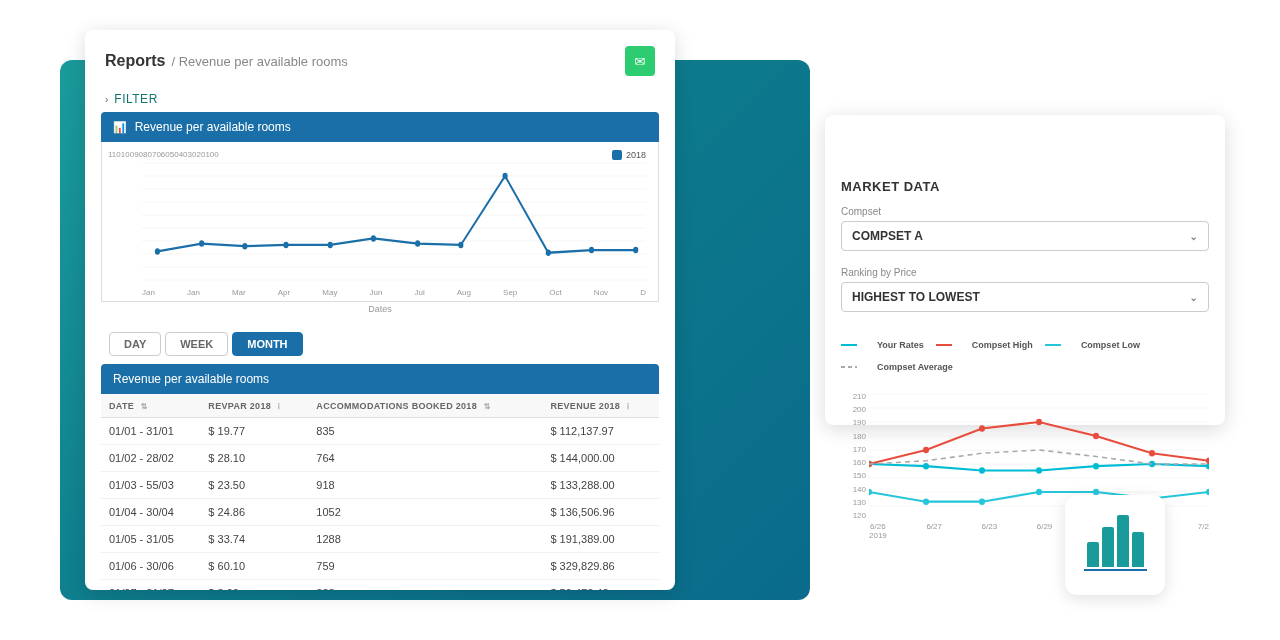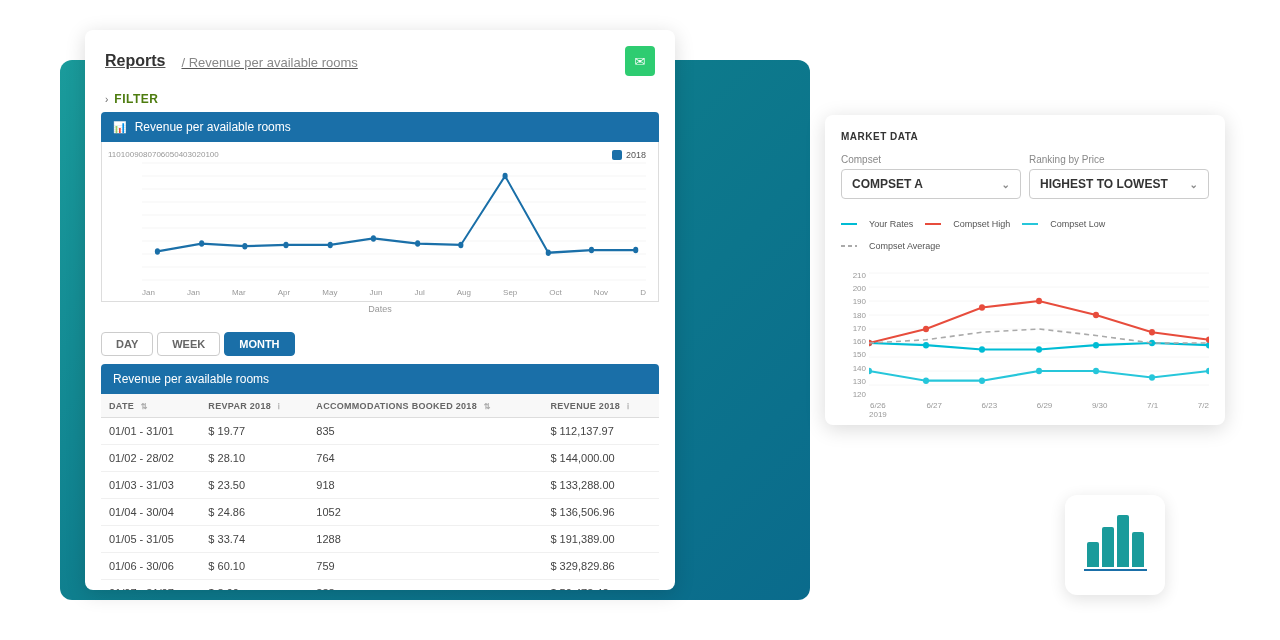--- a/index.html
+++ b/index.html
@@ -42,23 +42,22 @@
       padding: 16px 20px 10px;
       display: flex;
       align-items: center;
       justify-content: space-between;
     }
 
     .reports-title {
       font-size: 14px;
       color: #555;
       display: flex;
-      align-items: flex-end;
-      gap: 16px;
-      text-decoration: underline;
+      align-items: center;
+      gap: 6px;
     }
 
     .reports-title .main-title {
       font-size: 16px;
       font-weight: 600;
       color: #333;
     }
 
     .reports-title .sub-title {
       font-size: 13px;
@@ -84,22 +83,22 @@
       cursor: pointer;
     }
 
     .filter-bar .chevron {
       font-size: 10px;
       color: #666;
     }
 
     .filter-bar .filter-label {
       font-size: 12px;
-      color: #4d7c0f;
-      font-weight: 700;
+      color: #0f766e;
+      font-weight: 400;
       letter-spacing: 0.5px;
     }
 
     
     .chart-section {
       margin: 0 16px 10px;
     }
 
     .chart-header {
       background: #1a6fa8;
@@ -180,21 +179,21 @@
 
     .dates-label {
       text-align: center;
       font-size: 9px;
       color: #999;
       margin-top: 2px;
     }
 
     
     .time-tabs {
-      padding: 8px 16px;
+      padding: 8px 24px;
       display: flex;
       gap: 4px;
     }
 
     .time-tab {
       padding: 5px 14px;
       font-size: 11px;
       font-weight: 600;
       border-radius: 4px;
       cursor: pointer;
@@ -262,31 +261,33 @@
       width: 400px;
       height: 310px;
       background: #fff;
       border-radius: 8px;
       box-shadow: 0 4px 20px rgba(0,0,0,0.15);
       z-index: 3;
       padding: 16px;
     }
 
     .market-title {
-      font-size: 10px;
+      font-size: 13px;
       font-weight: 700;
       color: #333;
       letter-spacing: 0.5px;
       margin-bottom: 12px;
+      margin-top: 48px;
     }
 
     .market-selects {
       display: flex;
-      gap: 8px;
-      margin-bottom: 20px;
+      gap: 16px;
+      margin-bottom: 28px;
+      flex-direction: column;
     }
 
     .select-group {
       flex: 1;
     }
 
     .select-label {
       font-size: 10px;
       color: #888;
       margin-bottom: 4px;
@@ -316,23 +317,24 @@
     .market-legend {
       display: flex;
       gap: 12px;
       margin-bottom: 8px;
       flex-wrap: wrap;
     }
 
     .market-legend-item {
       display: flex;
       align-items: center;
-      gap: 12px;
+      gap: 20px;
       font-size: 9px;
       color: #555;
+      font-weight: bold;
     }
 
     .legend-line {
       width: 16px;
       height: 2px;
     }
 
     .legend-line.dashed {
       background: repeating-linear-gradient(90deg, #aaa 0, #aaa 4px, transparent 4px, transparent 7px);
     }
@@ -539,21 +541,21 @@
       <td>835</td>
       <td>$ 112,137.97</td>
     </tr>
           <tr>
       <td>01/02 - 28/02</td>
       <td>$ 28.10</td>
       <td>764</td>
       <td>$ 144,000.00</td>
     </tr>
           <tr>
-      <td>01/03 - 31/03</td>
+      <td>01/03 - 55/03</td>
       <td>$ 23.50</td>
       <td>918</td>
       <td>$ 133,288.00</td>
     </tr>
           <tr>
       <td>01/04 - 30/04</td>
       <td>$ 24.86</td>
       <td>1052</td>
       <td>$ 136,506.96</td>
     </tr>

